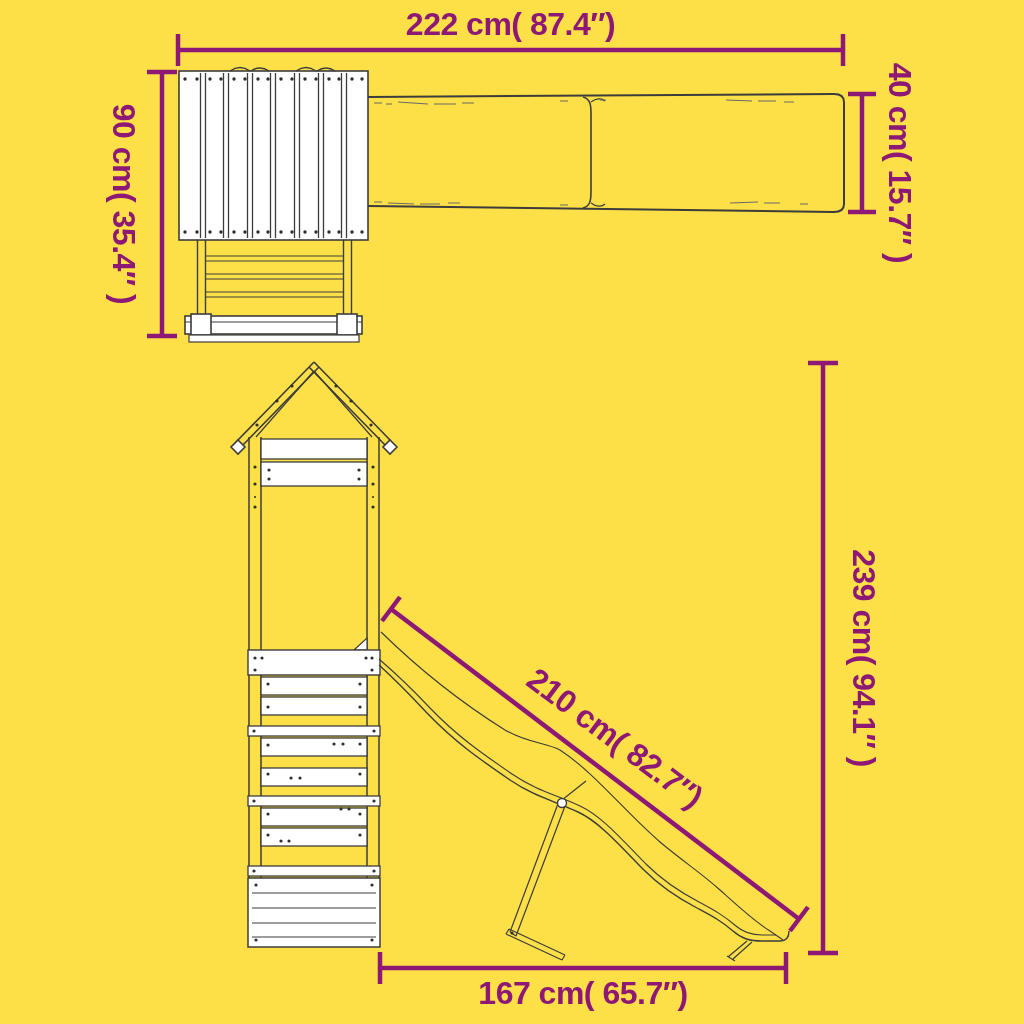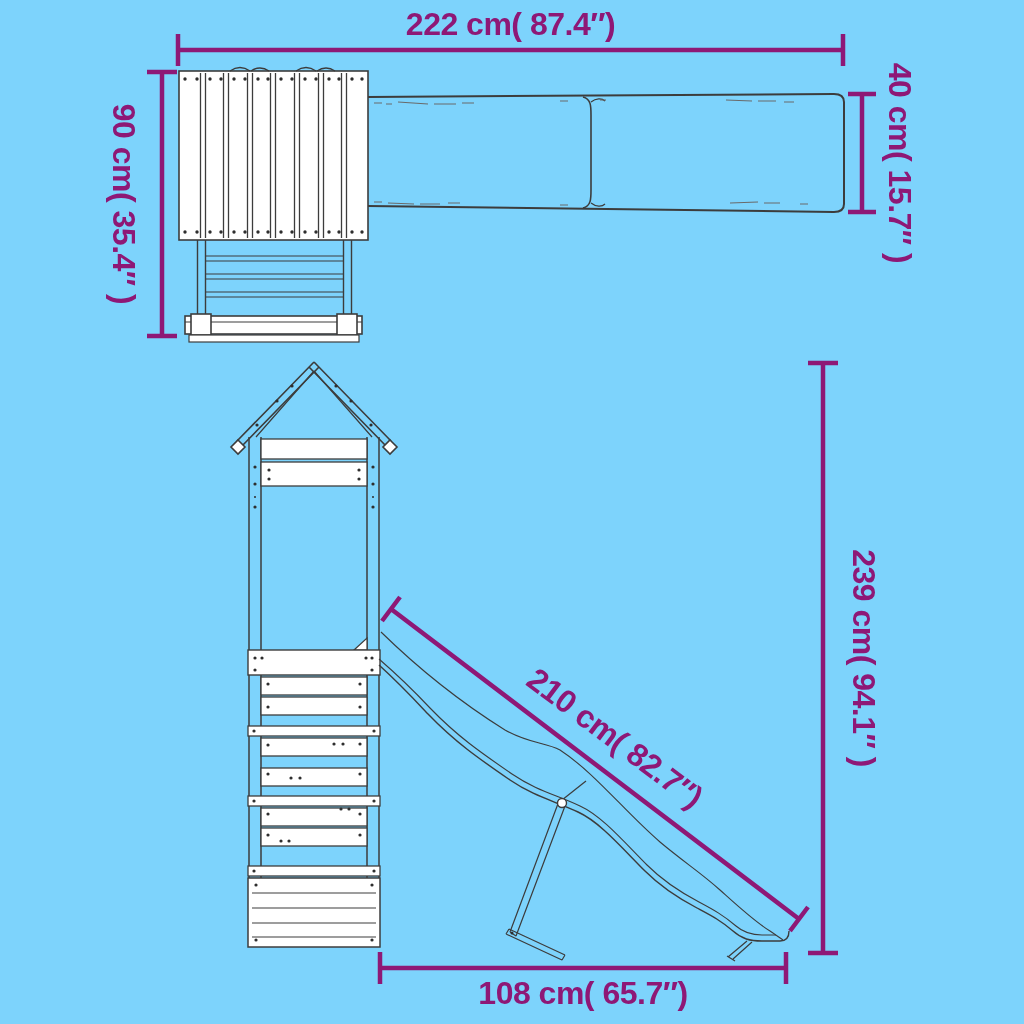--- a/index.html
+++ b/index.html
@@ -1,16 +1,16 @@
 <!DOCTYPE html>
 <html><head>
 <meta charset="utf-8">
 <style>
   html,body{margin:0;padding:0;background:#fff;}
-  #stage{position:relative;width:1024px;height:1024px;background:#7dd3fc;overflow:hidden;
+  #stage{position:relative;width:1024px;height:1024px;background:#fde047;overflow:hidden;
          font-family:"Liberation Sans","DejaVu Sans",sans-serif;}
   #artwork{position:absolute;left:0;top:0;}
   .dim{position:absolute;font-weight:bold;font-size:32px;line-height:1;
        color:#8E1876;letter-spacing:-0.5px;white-space:nowrap;}
   .dim.ctr{text-align:center;}
   .rot90{transform:translate(-50%,-50%) rotate(90deg);}
   .rot210{transform:translate(-50%,-50%) rotate(36.8deg);}
 </style>
 </head>
 <body>
@@ -128,14 +128,14 @@
   <div class="dim ctr" style="left:178px;top:8px;width:665px;">222 cm( 87.4″)</div>
 
   <div class="dim rot90" style="left:124px;top:204px;">90 cm( 35.4″ )</div>
 
   <div class="dim rot90" style="left:900px;top:163px;">40 cm( 15.7″ )</div>
 
   <div class="dim rot210" style="left:615px;top:738px;">210 cm( 82.7″)</div>
 
   <div class="dim rot90" style="left:864px;top:658px;">239 cm( 94.1″ )</div>
 
-  <div class="dim ctr" style="left:380px;top:977px;width:406px;">108 cm( 65.7″)</div>
+  <div class="dim ctr" style="left:380px;top:977px;width:406px;">167 cm( 65.7″)</div>
 </div>
 
 </body></html>

